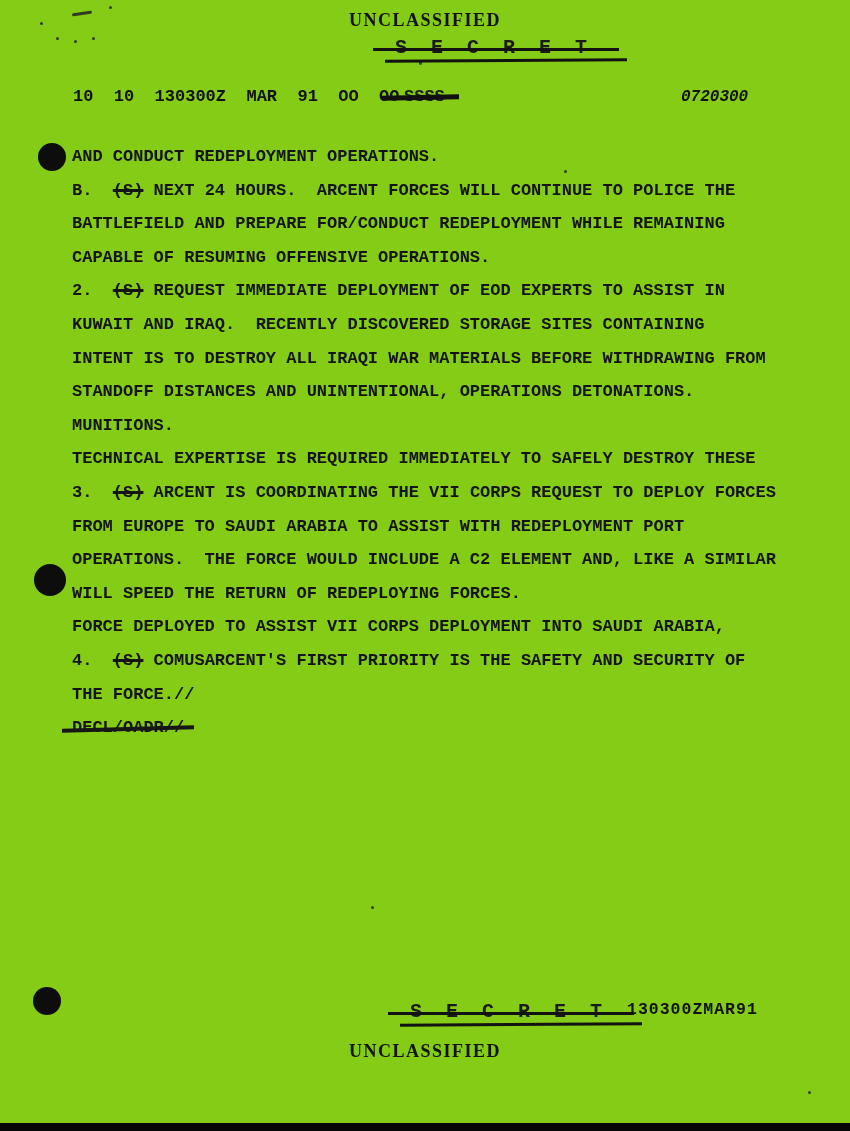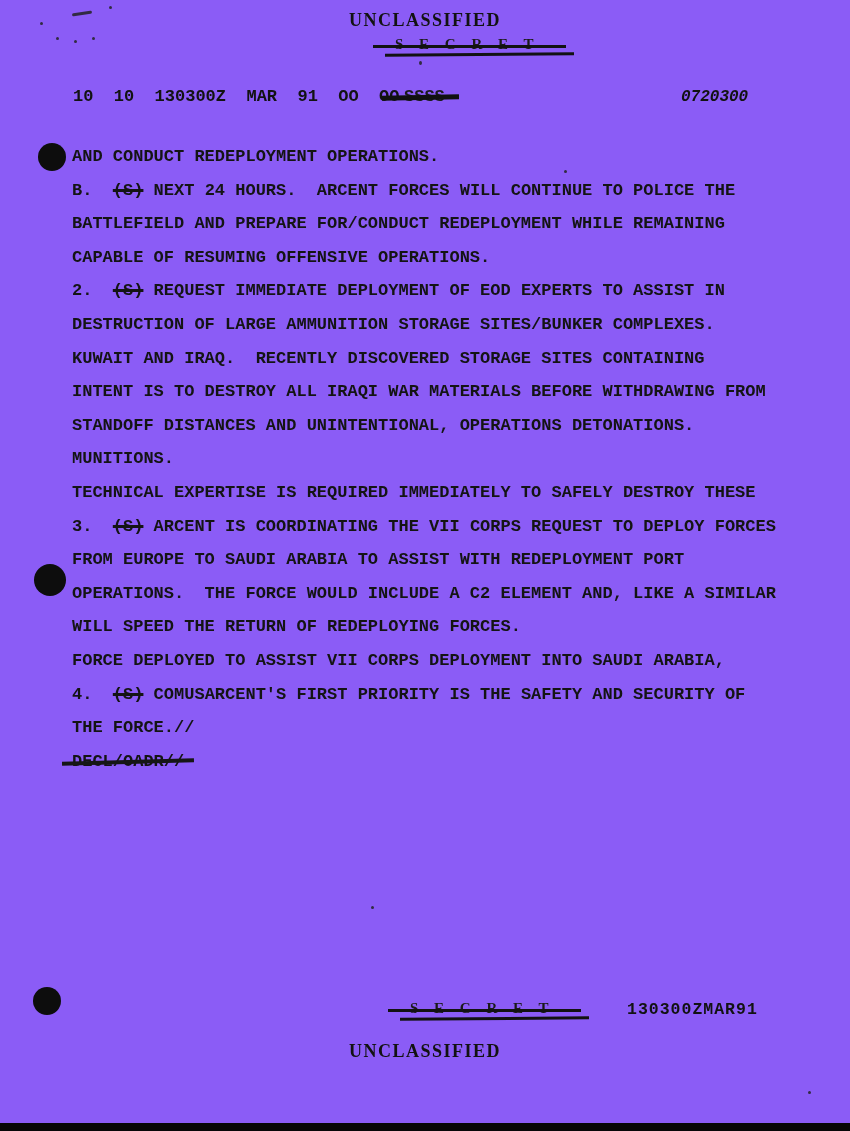--- a/index.html
+++ b/index.html
@@ -2,41 +2,41 @@
 <html><head>
 <meta charset="utf-8">
 <style>
   html, body { margin: 0; padding: 0; }
   body { background: #9a9a9a; }
   .page {
     position: relative;
     width: 850px;
     height: 1131px;
     margin: 0 auto;
-    background: #8b5cf6;
+    background: #84cc16;
     overflow: hidden;
     color: #111;
   }
   .serif-head {
     position: absolute;
     left: 0; right: 0;
     text-align: center;
     font-family: "Liberation Serif", "DejaVu Serif", serif;
     font-weight: 700;
     color: #121212;
   }
   .top-unclassified { top: 10px; font-size: 18px; letter-spacing: 1.5px; }
   .bottom-unclassified { top: 1041px; font-size: 18px; letter-spacing: 1.5px; }
 
   .secret-strike {
     position: absolute;
     display: inline-block;
-    font-family: Liberation Serif, serif;
-    font-weight: 700;
-    font-size: 15px;
+    font-family: Liberation Mono, monospace;
+    font-weight: 700;
+    font-size: 20px;
     letter-spacing: 6px;
     color: #1a1a1a;
     white-space: pre;
   }
   .secret-strike::before {
     content: '';
     position: absolute;
     left: -22px; right: -26px;
     top: 52%;
     height: 3px;
@@ -175,21 +175,20 @@
   <div class="hole-punch punch-1"></div>
   <div class="hole-punch punch-2"></div>
   <div class="hole-punch punch-3"></div>
 
   <div class="doc-body">
       <div class="doc-line"><span>AND CONDUCT REDEPLOYMENT OPERATIONS.</span></div>
       <div class="doc-line"><span>B.  </span><span class="struck-s">(S)</span><span> NEXT 24 HOURS.  ARCENT FORCES WILL CONTINUE TO POLICE THE</span></div>
       <div class="doc-line"><span>BATTLEFIELD AND PREPARE FOR/CONDUCT REDEPLOYMENT WHILE REMAINING</span></div>
       <div class="doc-line"><span>CAPABLE OF RESUMING OFFENSIVE OPERATIONS.</span></div>
       <div class="doc-line"><span>2.  </span><span class="struck-s">(S)</span><span> REQUEST IMMEDIATE DEPLOYMENT OF EOD EXPERTS TO ASSIST IN</span></div>
-      <div class="doc-line"><span>DESTRUCTION OF LARGE AMMUNITION STORAGE SITES/BUNKER COMPLEXES.</span></div>
       <div class="doc-line"><span>KUWAIT AND IRAQ.  RECENTLY DISCOVERED STORAGE SITES CONTAINING</span></div>
       <div class="doc-line"><span>INTENT IS TO DESTROY ALL IRAQI WAR MATERIALS BEFORE WITHDRAWING FROM</span></div>
       <div class="doc-line"><span>STANDOFF DISTANCES AND UNINTENTIONAL, OPERATIONS DETONATIONS.</span></div>
       <div class="doc-line"><span>MUNITIONS.</span></div>
       <div class="doc-line"><span>TECHNICAL EXPERTISE IS REQUIRED IMMEDIATELY TO SAFELY DESTROY THESE</span></div>
       <div class="doc-line"><span>3.  </span><span class="struck-s">(S)</span><span> ARCENT IS COORDINATING THE VII CORPS REQUEST TO DEPLOY FORCES</span></div>
       <div class="doc-line"><span>FROM EUROPE TO SAUDI ARABIA TO ASSIST WITH REDEPLOYMENT PORT</span></div>
       <div class="doc-line"><span>OPERATIONS.  THE FORCE WOULD INCLUDE A C2 ELEMENT AND, LIKE A SIMILAR</span></div>
       <div class="doc-line"><span>WILL SPEED THE RETURN OF REDEPLOYING FORCES.</span></div>
       <div class="doc-line"><span>FORCE DEPLOYED TO ASSIST VII CORPS DEPLOYMENT INTO SAUDI ARABIA,</span></div>

